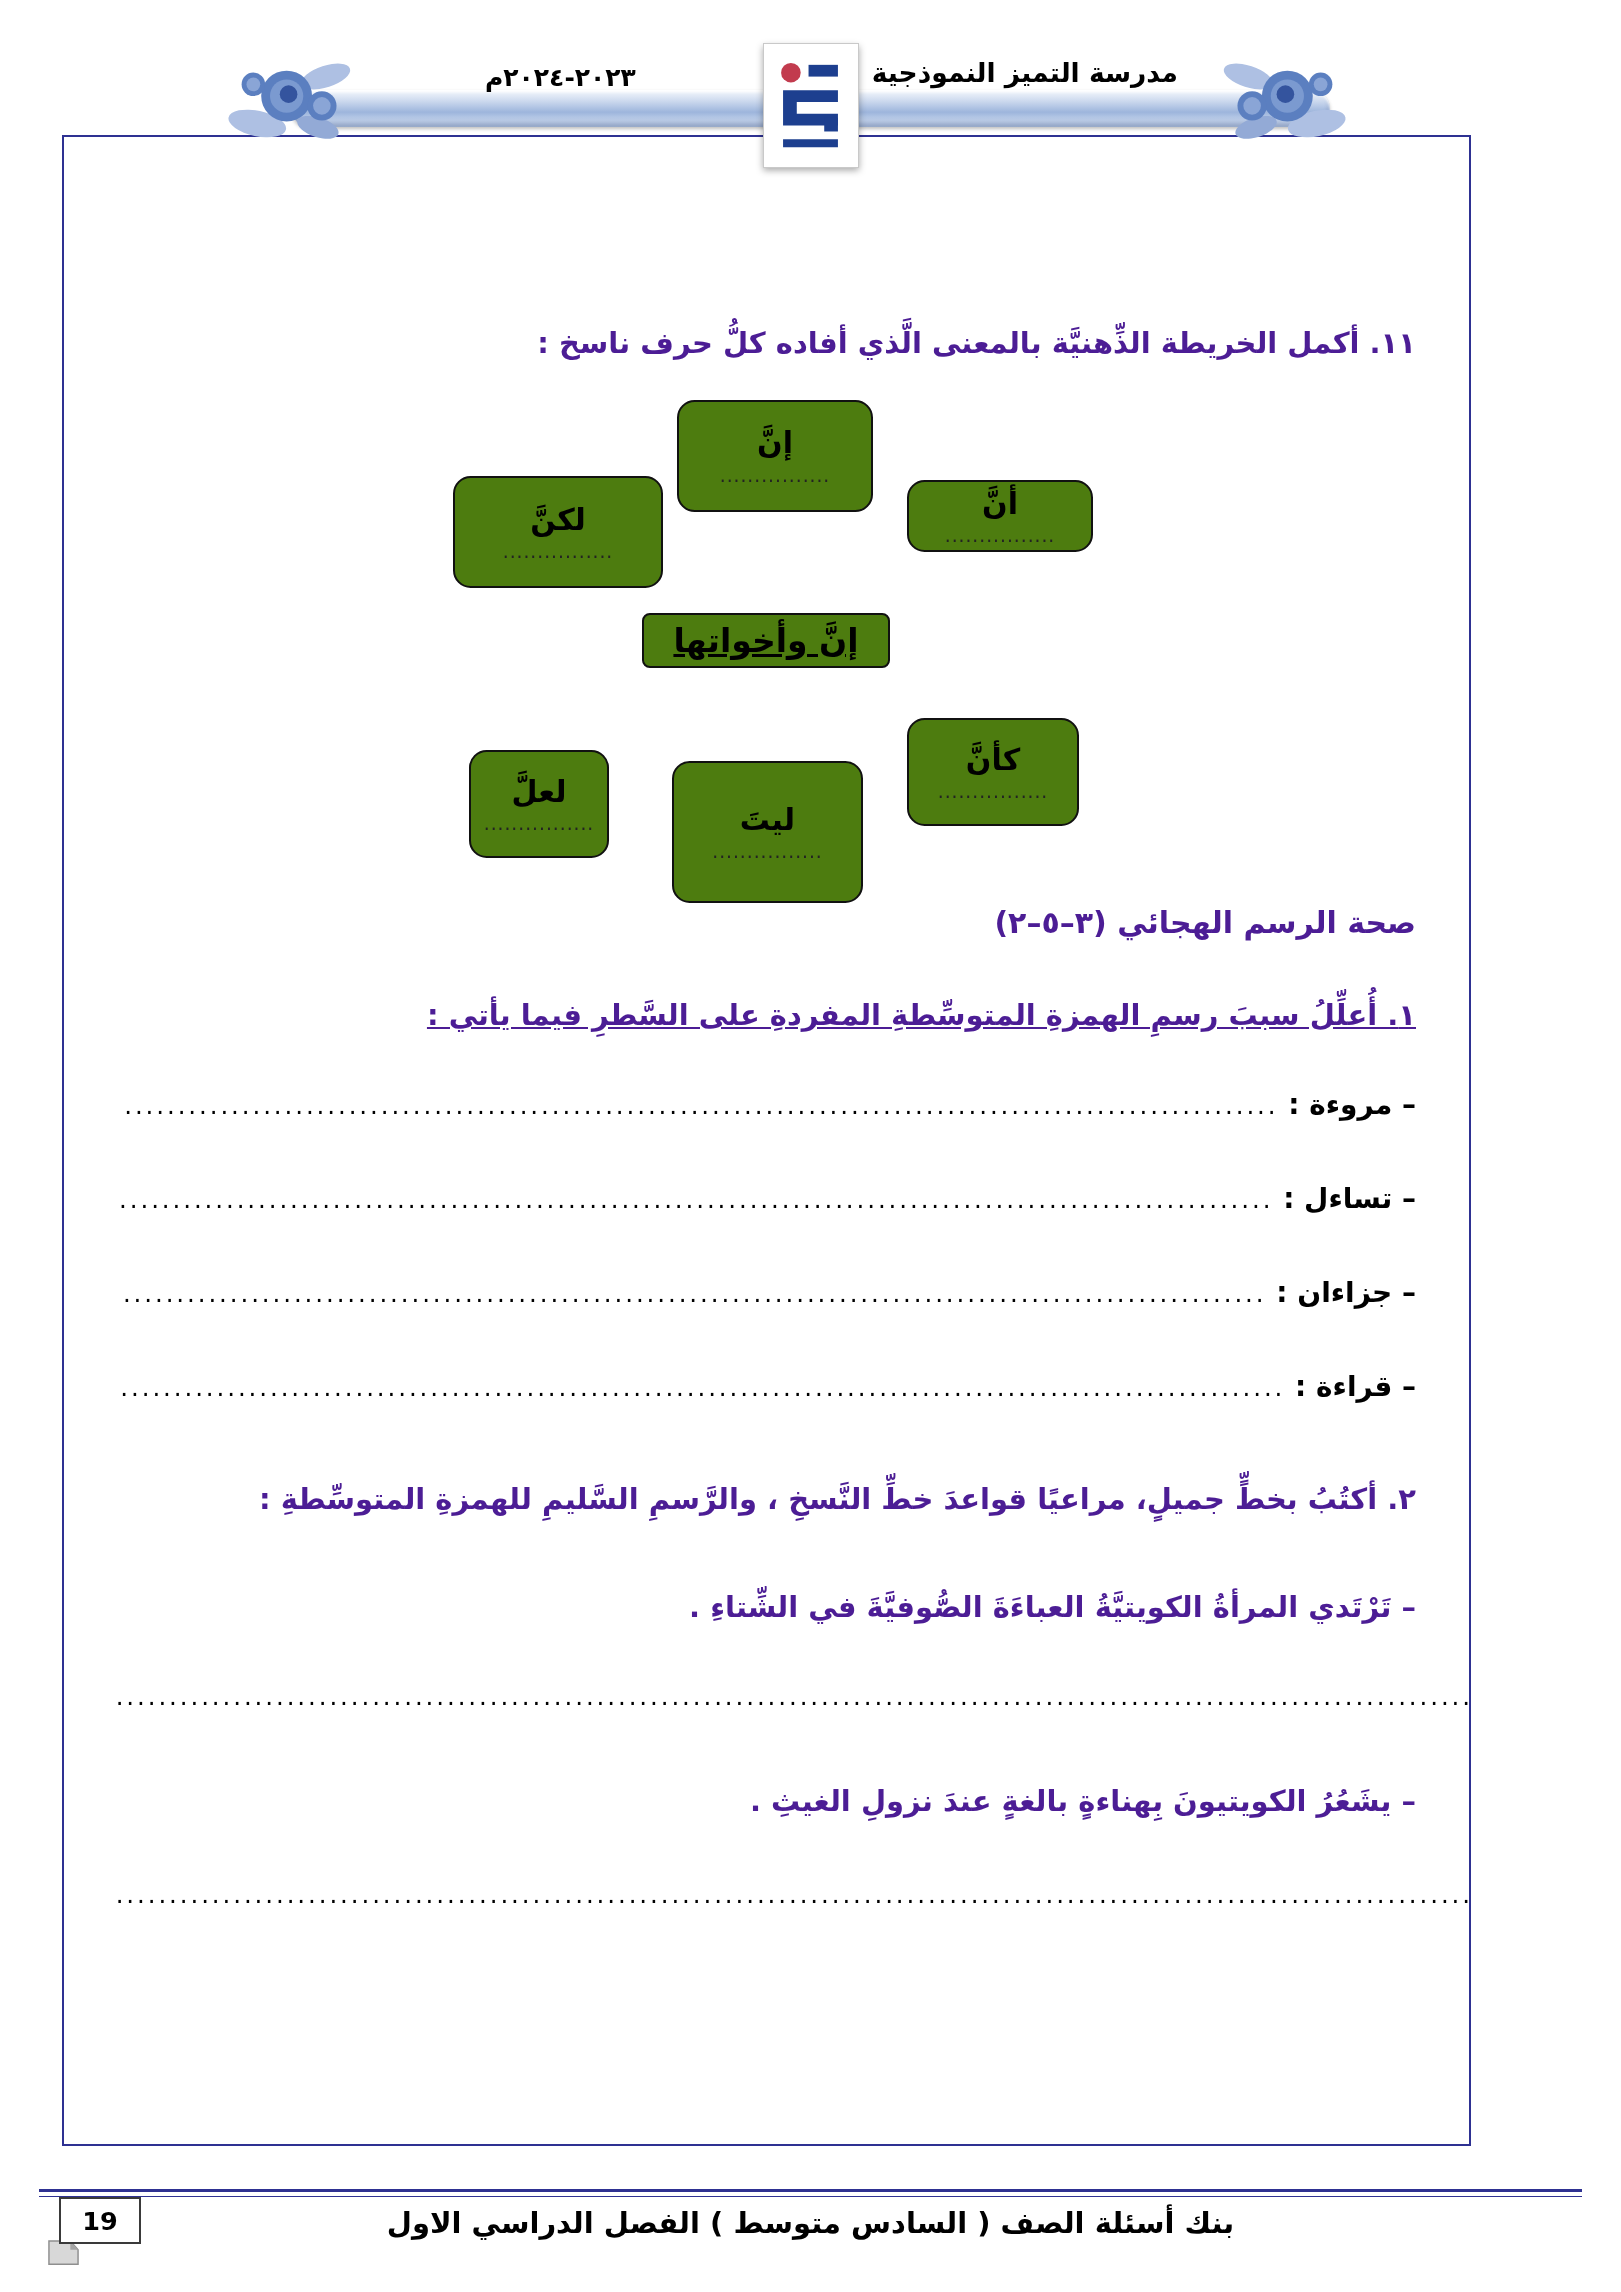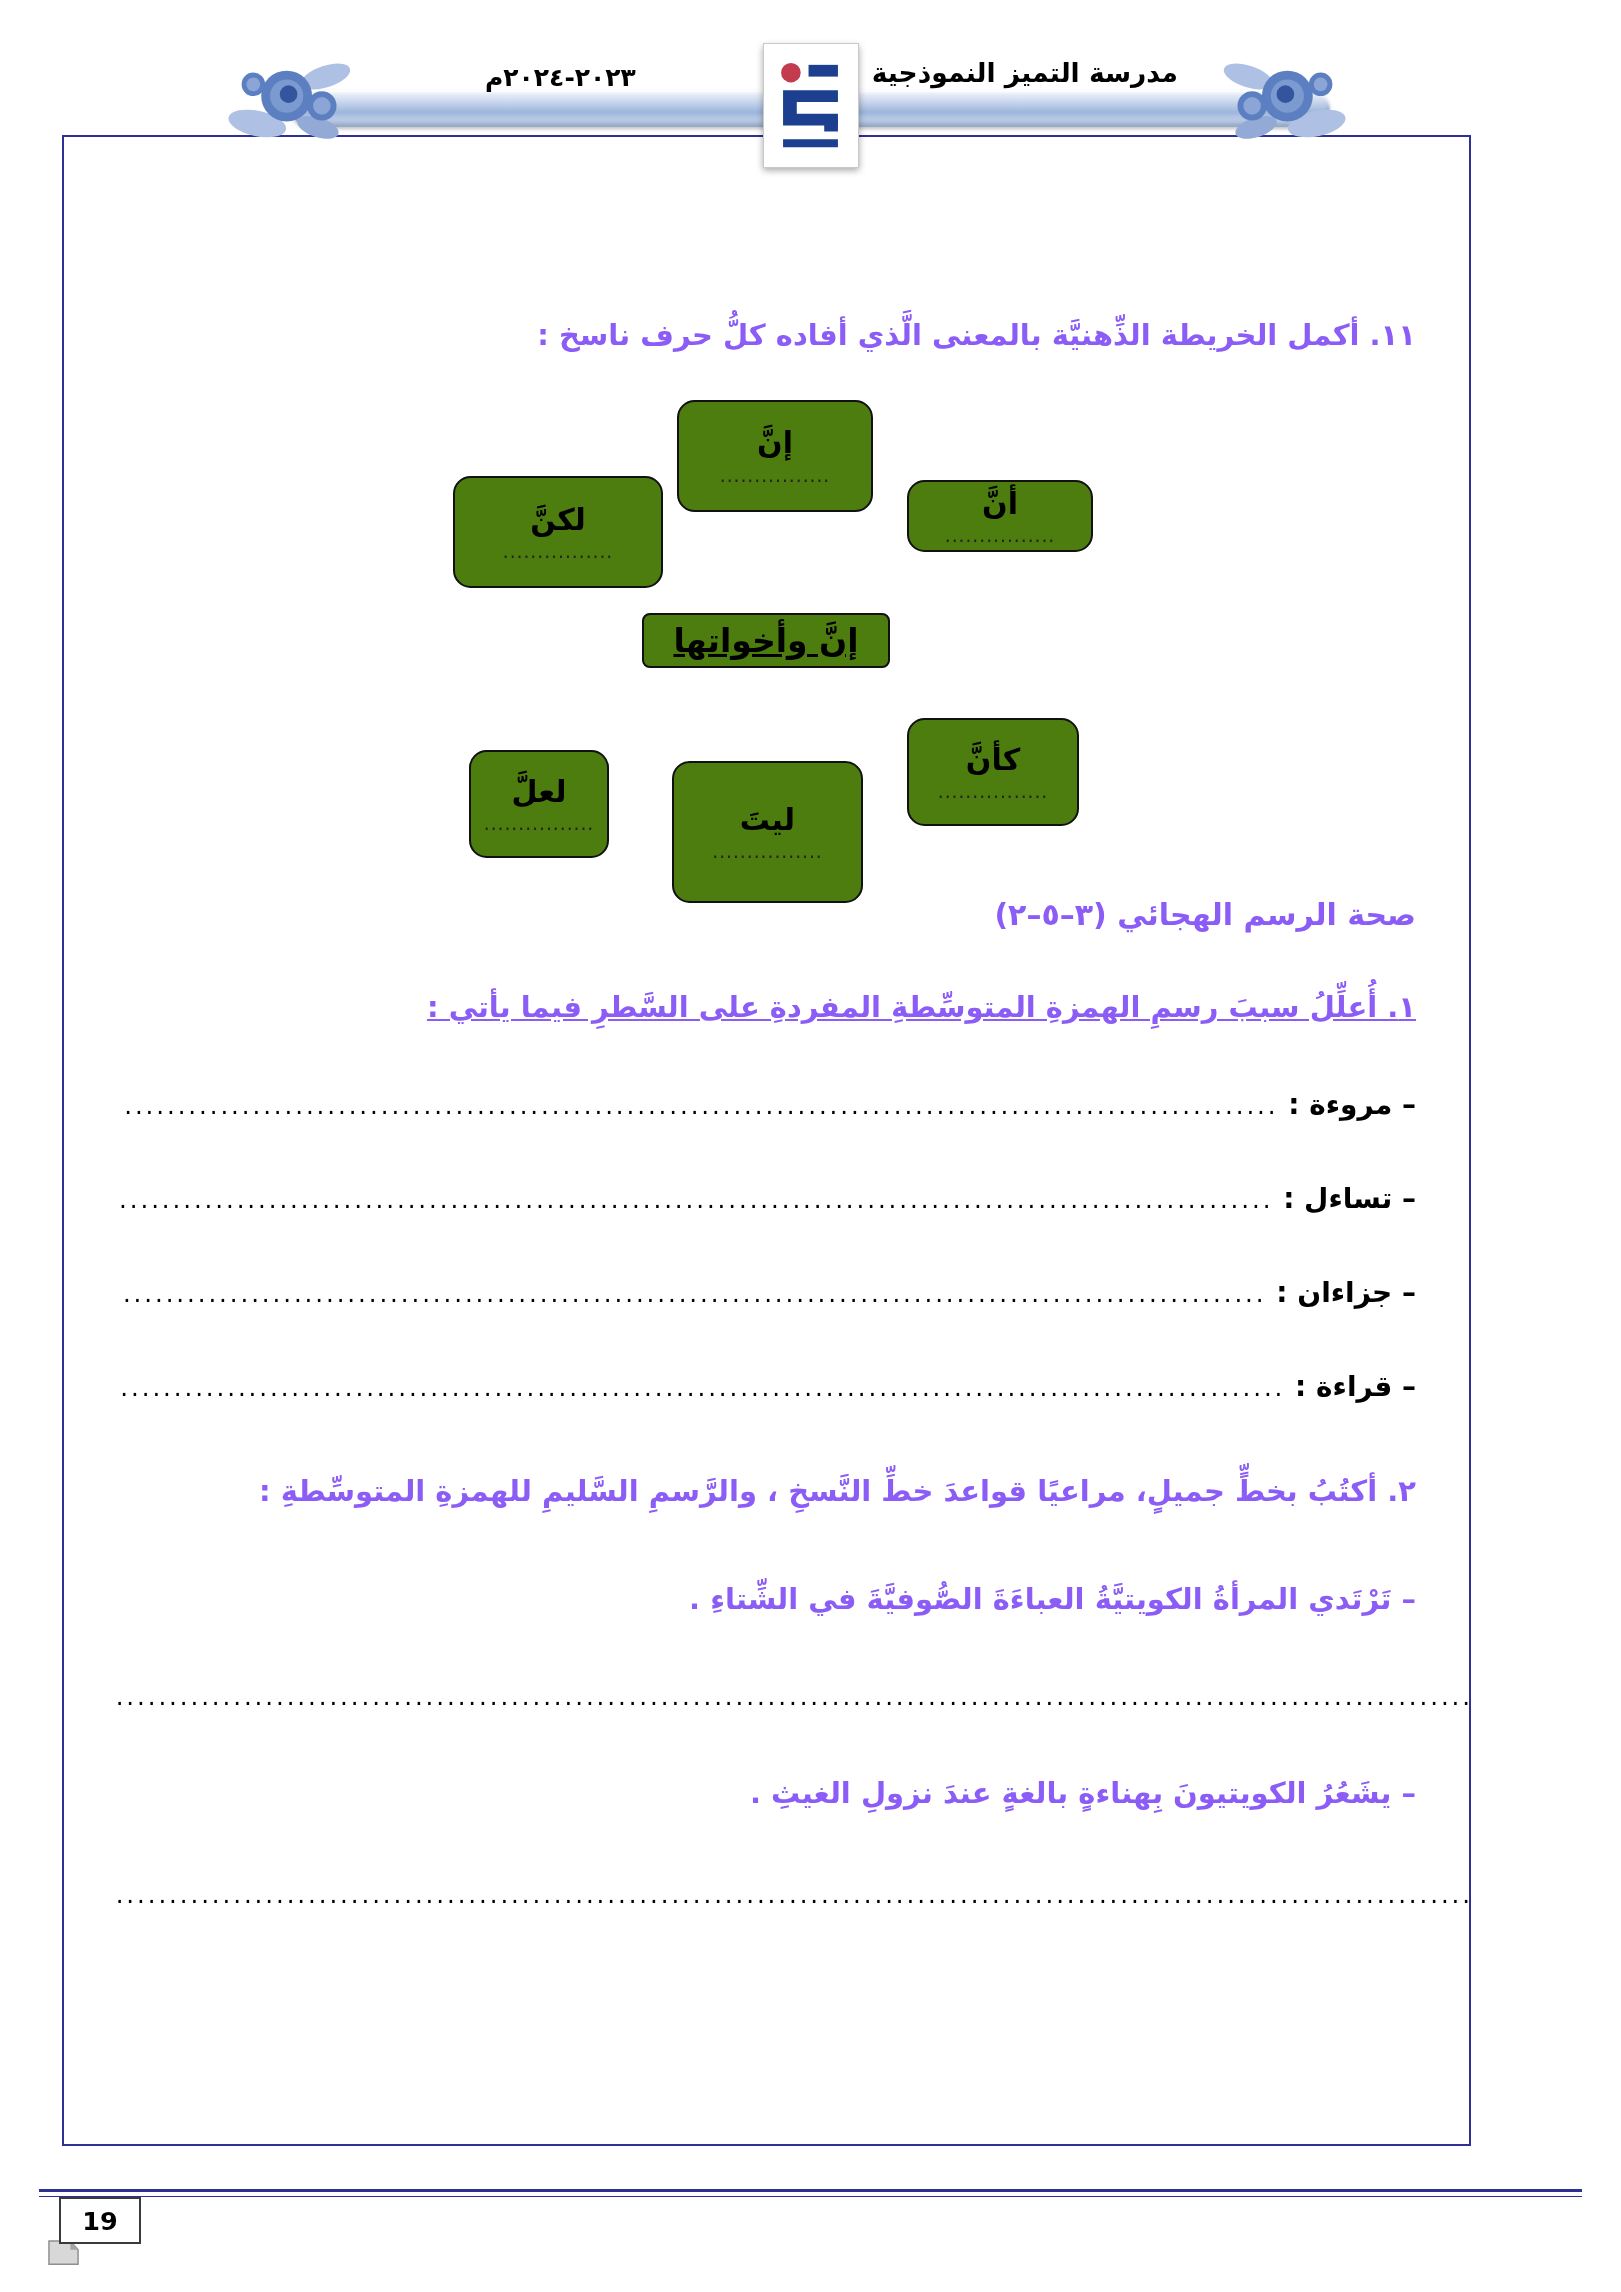--- a/index.html
+++ b/index.html
@@ -18,21 +18,21 @@
   .school-name{position:absolute;top:11.8px;right:152px;font-weight:bold;font-size:26.5px;white-space:nowrap;}
   .year{position:absolute;top:17.6px;left:172px;font-weight:bold;font-size:25px;white-space:nowrap;direction:rtl;margin-left:22px;}
   .logo{position:absolute;left:50%;transform:translateX(-50%);top:-2px;width:94px;height:123px;
     background:#fff;border:1px solid #c9c9c9;box-shadow:0 2.9px 6.9px rgba(0,0,0,.35);
     display:flex;align-items:center;justify-content:center;}
   .rose{position:absolute;}
   .rose-left{left:-67px;top:5.9px;}
   .rose-right{right:-19.6px;top:5.9px;transform:scaleX(-1);}
   
   .tline{position:absolute;right:205px;font-weight:bold;font-size:29px;line-height:1.5;
-    white-space:nowrap;color:#8b5cf6;}
+    white-space:nowrap;color:#4c1d95;margin-top:8px;}
   
   .mindmap{position:absolute;left:62px;top:392px;width:1411px;height:500px;}
   .node{position:absolute;border:2.5px solid #111;border-radius:17.6px;background:#4d7c0f;
     display:flex;flex-direction:column;align-items:center;justify-content:center;box-sizing:border-box;}
   .node .term{font-weight:bold;font-size:30px;line-height:1.2;}
   .node .ndots{font-size:18.6px;color:#222;letter-spacing:1px;margin-top:3.9px;overflow:hidden;
     white-space:nowrap;max-width:85%;}
   .node-center{border-radius:7.8px;border-width:2.5px;}
   .node-center .cterm{font-weight:bold;font-size:33px;}
   
@@ -168,20 +168,21 @@
 
   <div class="tline" style="top:1470px;">٢. أكتُبُ بخطٍّ جميلٍ، مراعيًا قواعدَ خطِّ النَّسخِ ، والرَّسمِ السَّليمِ للهمزةِ المتوسِّطةِ :</div>
 
   <div class="tline" style="top:1578px;">– تَرْتَدي المرأةُ الكويتيَّةُ العباءَةَ الصُّوفيَّةَ في الشِّتاءِ .</div>
   <div class="dotline" style="top:1682px;">........................................................................................................................................................................................................................................................</div>
 
   <div class="tline" style="top:1772px;">– يشَعُرُ الكويتيونَ بِهناءةٍ بالغةٍ عندَ نزولِ الغيثِ .</div>
   <div class="dotline" style="top:1880px;">........................................................................................................................................................................................................................................................</div>
 
   <div class="footer-rule"></div>
+  <div class="footer-text">بنك أسئلة الصف ( السادس متوسط ) الفصل الدراسي الاول</div>
 
   <div class="page-fold">
     <svg width="33" height="27.4" viewBox="0 0 34 28">
       <polygon points="2,2 24,2 32,11 32,26 2,26" fill="#d8d8d8" stroke="#8f8f8f" stroke-width="1.5"></polygon>
       <polygon points="24,2 24,11 32,11" fill="#a5a5a5"></polygon>
     </svg>
   </div>
   <div class="page-num">19</div>
 
 </div>

